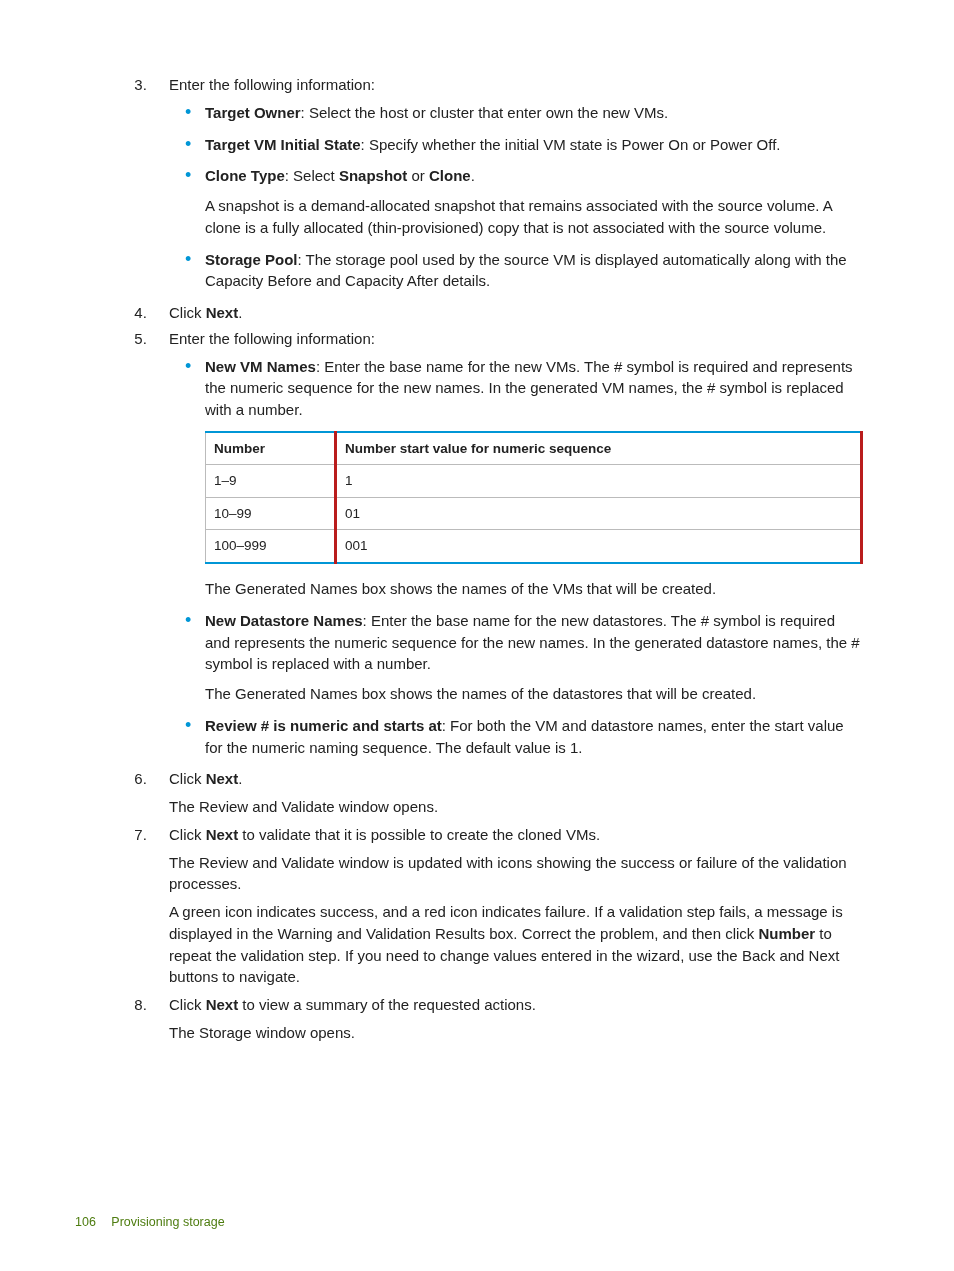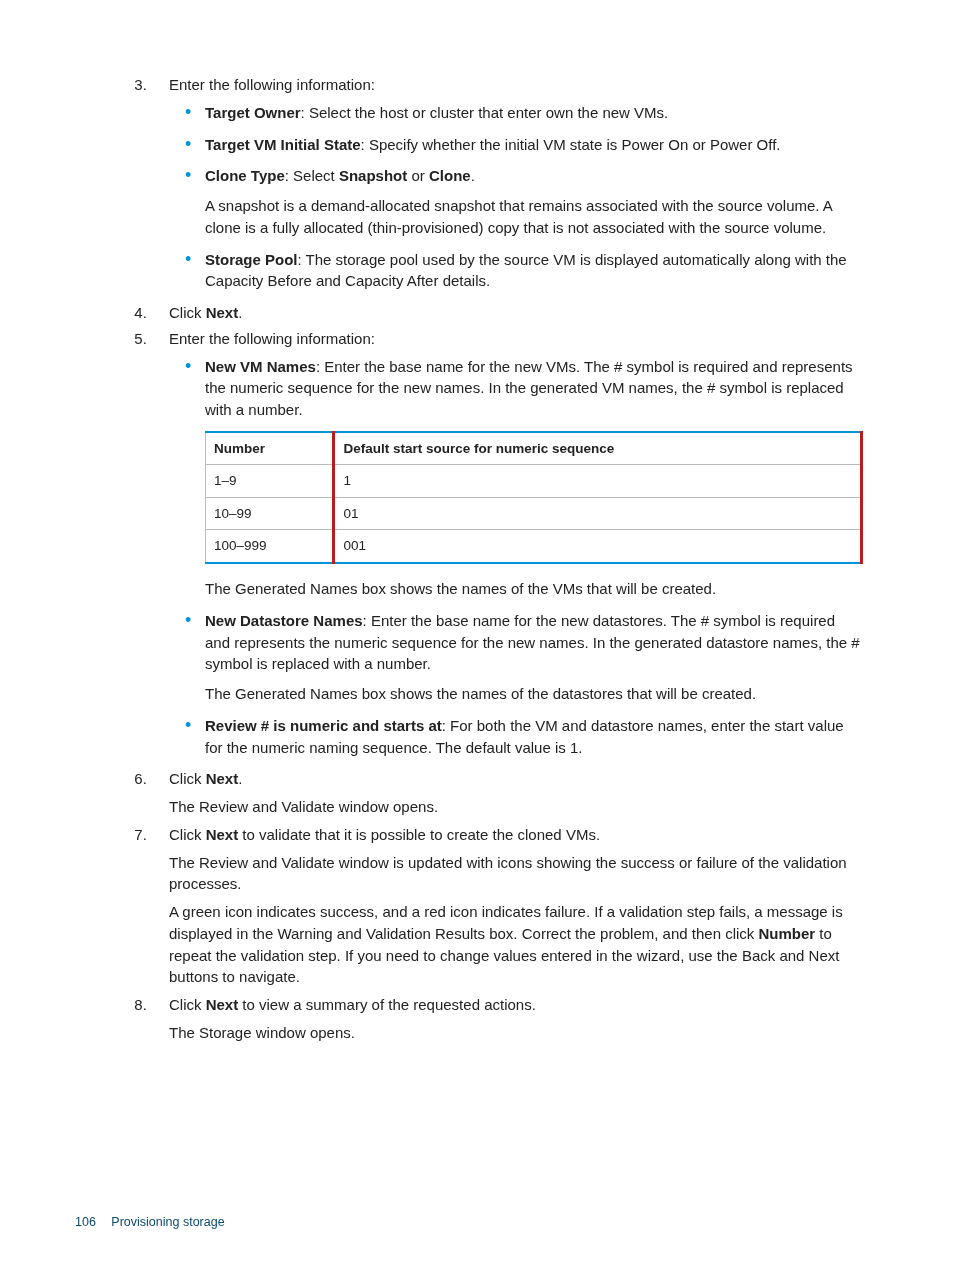--- a/index.html
+++ b/index.html
@@ -66,21 +66,21 @@
     border-bottom: 1px solid #bbb;
   }
   table.vals tr.last td {
     border-bottom: 2px solid #0096d6;
   }
   .footer {
     position: fixed;
     bottom: 40px;
     left: 75px;
     font-size: 12.5px;
-    color: #0c4a6e;
+    color: #4d7c0f;
   }
   .footer .pnum { margin-right: 12px; }
 </style>
 </head>
 <body>
 
 <ol class="main" start="3">
 
   <li>
     <span>Enter the following information:</span>
@@ -108,21 +108,21 @@
   <li>
     <span>Enter the following information:</span>
     <ul class="sub">
       <li>
         <span class="b">New VM Names</span><span>: Enter the base name for the new VMs. The # symbol is required and represents the numeric sequence for the new names. In the generated VM names, the # symbol is replaced with a number.</span>
 
         <table class="vals">
           <thead>
             <tr>
               <th>Number</th>
-              <th>Default start source for numeric sequence</th>
+              <th>Number start value for numeric sequence</th>
             </tr>
           </thead>
           <tbody>
             <tr>
               <td>1–9</td>
               <td>1</td>
             </tr>
             <tr>
               <td>10–99</td>
               <td>01</td>

